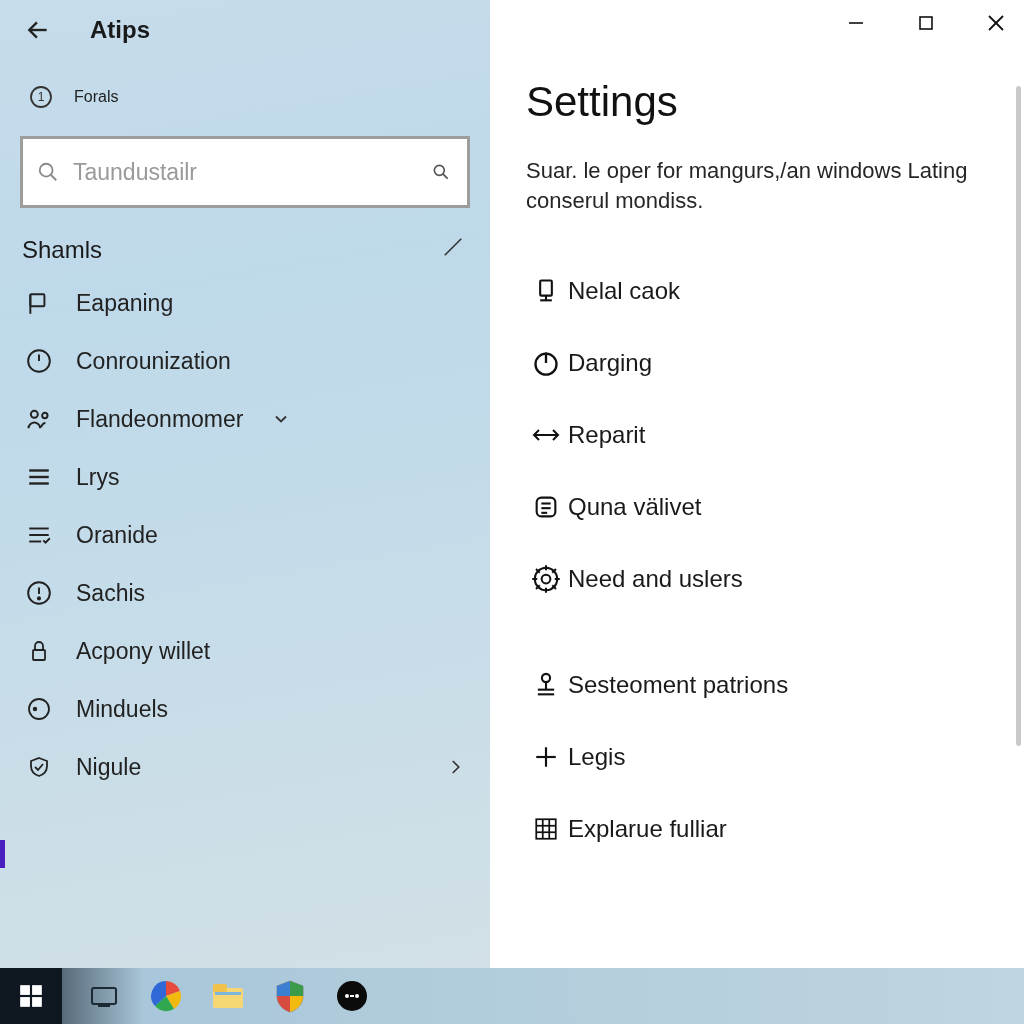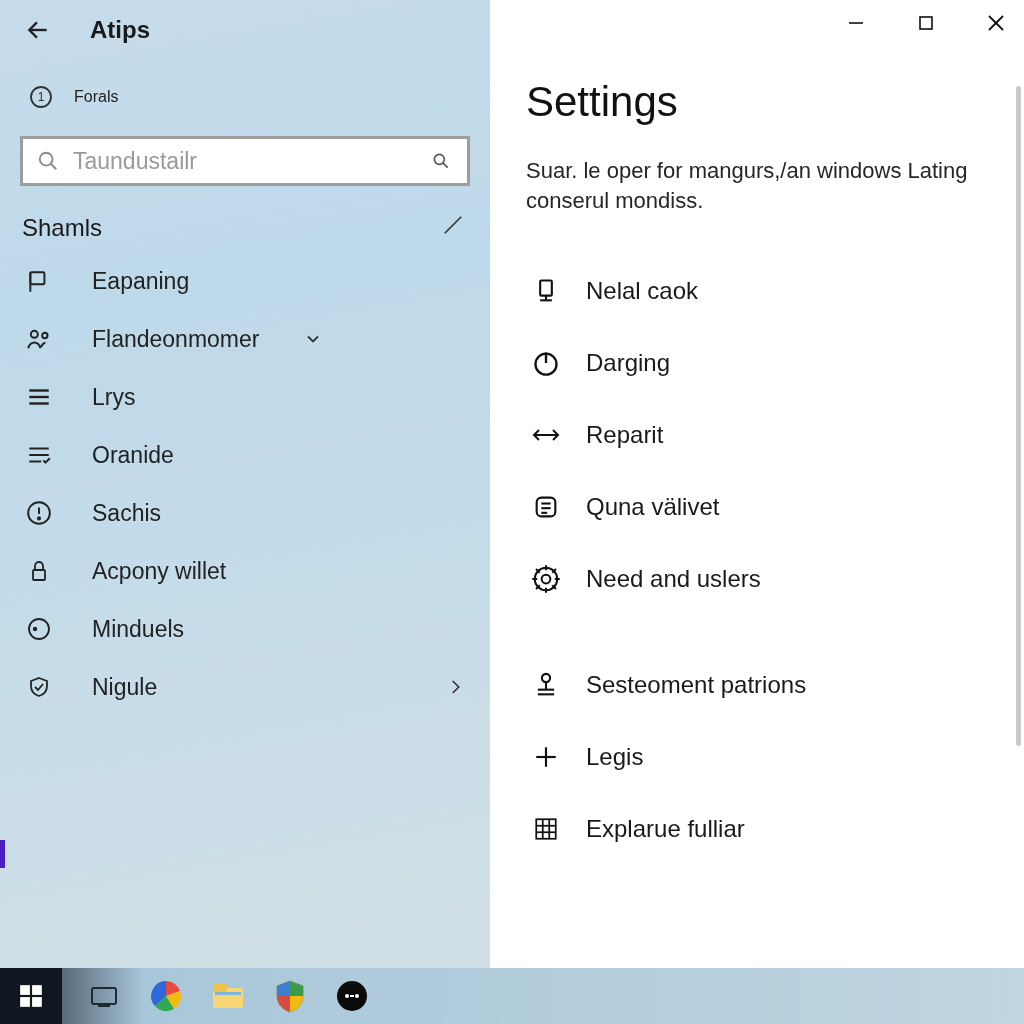--- a/index.html
+++ b/index.html
@@ -47,21 +47,21 @@
     padding: 22px 20px 18px 28px;
     gap: 20px;
   }
   .forals-row .ico { width: 26px; height: 26px; display:flex; align-items:center; justify-content:center; }
   .forals-row .label { font-size: 16px; font-weight: 400; color: #222; }
 
   .search-wrap {
     margin: 8px 20px 22px 20px;
     background: #ffffff;
     border: 3px solid #9d9d9d;
-    height: 50px;
+    height: 72px;
     display: flex; align-items: center;
     padding: 0 14px;
   }
   .search-wrap .mag-left { color: #8a8a8a; width: 26px; display:flex; }
   .search-wrap input {
     flex: 1;
     border: none; outline: none;
     font-size: 23px;
     color: #333;
     background: transparent;
@@ -74,21 +74,21 @@
     display: flex; align-items: flex-start; justify-content: space-between;
     padding: 6px 26px 10px 22px;
   }
   .section-header .label { font-size: 24px; font-weight: 400; color: #1a1a1a; }
   .section-header .edit { font-size: 26px; color: #333; }
 
   .nav-list { display:flex; flex-direction:column; }
   .nav-item {
     display: flex; align-items: center;
     padding: 14px 20px 14px 24px;
-    gap: 38px;
+    gap: 22px;
     cursor: pointer;
     font-size: 23px;
     color: #222;
   }
   .nav-item .ico {
     width: 30px; height: 30px;
     display:flex; align-items:center; justify-content:center;
     color: #222;
   }
   .nav-item .chev { margin-left: 6px; color:#333; }
@@ -132,21 +132,21 @@
     font-size: 22px;
     color: #262626;
     line-height: 1.35;
     max-width: 460px;
     margin-bottom: 40px;
   }
 
   .settings-list { display:flex; flex-direction:column; }
   .settings-item {
     display:flex; align-items:center;
-    gap: 24px;
+    gap: 6px;
     padding: 20px 0 20px 4px;
     cursor: pointer;
     font-size: 24px;
     color: #1a1a1a;
   }
   .settings-item.gap-above { margin-top: 34px; }
   .settings-item .ico {
     width: 32px; height: 32px;
     display:flex; align-items:center; justify-content:center;
     color:#111;
@@ -241,20 +241,29 @@
       <div class="nav-item">
         <span class="ico">
           <svg width="26" height="26" viewBox="0 0 24 24" fill="none" stroke="#222" stroke-width="1.8">
             <rect x="4" y="4" width="13" height="11" rx="1"></rect>
             <line x1="4" y1="4" x2="4" y2="22"></line>
           </svg>
         </span>
         <span>Eapaning</span>
       </div>
 
+      <div class="nav-item">
+        <span class="ico">
+          <svg width="26" height="26" viewBox="0 0 24 24" fill="none" stroke="#222" stroke-width="1.8">
+            <circle cx="12" cy="12" r="10"></circle>
+            <line x1="12" y1="6" x2="12" y2="12"></line>
+          </svg>
+        </span>
+        <span>Conrounization</span>
+      </div>
 
       <div class="nav-item">
         <span class="ico">
           <svg width="28" height="28" viewBox="0 0 24 24" fill="none" stroke="#222" stroke-width="1.7">
             <circle cx="8" cy="8" r="3"></circle>
             <circle cx="17" cy="9" r="2.3"></circle>
             <path d="M3 20c0-3 3-5 5-5s5 2 5 5"></path>
             <path d="M14 19c0-2 2-3.5 3.5-3.5"></path>
           </svg>
         </span>

